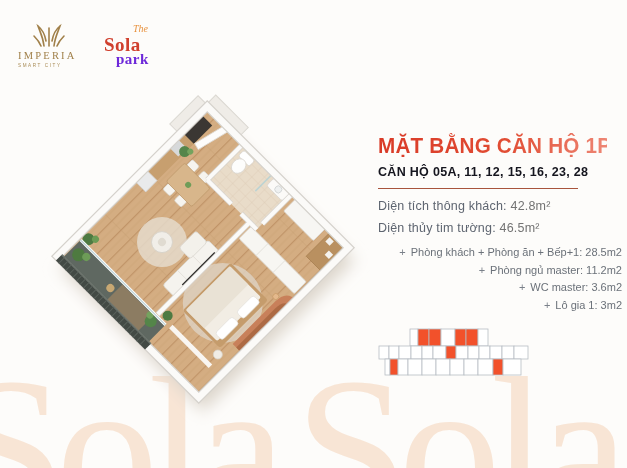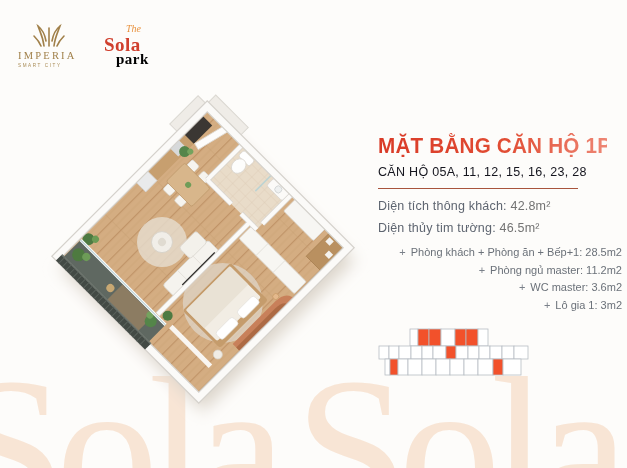--- a/index.html
+++ b/index.html
@@ -16,33 +16,33 @@
     color:#f8e5d5;white-space:nowrap;user-select:none;
   }
   .bg-watermark span{margin-right:18px;}
   
   .logos{position:absolute;left:18px;top:22px;z-index:2;display:flex;align-items:flex-start;gap:24px;}
   .imperia{width:62px;text-align:left;color:#a1804a;}
   .imperia .glyph{display:block;margin:0 auto 2px;}
   .imperia .name{font-family:"Liberation Serif",serif;font-size:10.5px;letter-spacing:2.2px;color:#a1804a;}
   .imperia .sub{font-size:4.6px;letter-spacing:1.6px;color:#a98c56;margin-top:2px;}
   .sola-logo{font-family:"Liberation Serif",serif;line-height:1;margin-top:2px;}
-  .sola-logo .the{display:block;font-style:italic;font-size:10px;color:#e8923f;margin-left:22px;}
+  .sola-logo .the{display:block;font-style:italic;font-size:10px;color:#e8923f;margin-left:29px;}
   .sola-logo .sola{display:block;font-size:19px;font-weight:bold;color:#d0402e;letter-spacing:.5px;margin-top:1px;}
-  .sola-logo .park{display:block;font-size:15px;font-weight:bold;color:#000000;margin-left:12px;margin-top:-2px;letter-spacing:.5px;}
+  .sola-logo .park{display:block;font-size:15px;font-weight:bold;color:#6d28d9;margin-left:12px;margin-top:-2px;letter-spacing:.5px;}
   
   .panel{position:absolute;left:378px;top:133px;width:244px;z-index:2;}
   .panel .title{
     margin:0;font-size:22px;font-weight:bold;line-height:26px;letter-spacing:.2px;
     transform:scaleX(.94);transform-origin:left center;white-space:nowrap;
     color:#dc4530;
     background:linear-gradient(90deg,#d93a27 0%,#e14c33 55%,#ee8674 100%);
     -webkit-background-clip:text;background-clip:text;-webkit-text-fill-color:transparent;
   }
-  .panel .subtitle{margin:6px 0 0;font-size:12.5px;font-weight:normal;letter-spacing:.3px;color:#15151e;}
+  .panel .subtitle{margin:6px 0 0;font-size:12.5px;font-weight:bold;letter-spacing:.3px;color:#15151e;}
   .panel .divider{width:200px;height:0;border-top:1.5px solid #a8543c;margin:9px 0 10px;}
   .area-line{font-size:12.5px;color:#5e6570;margin:0 0 8px;letter-spacing:.2px;}
   .area-line .val{color:#737373;}
   .rooms{list-style:none;margin:9px 0 0;padding:0;font-size:11px;color:#6b7179;text-align:right;}
   .rooms li{line-height:17.5px;}
   .rooms .plus{margin-right:5px;color:#7a8089;}
   .keyplan{display:block;margin-top:12px;}
   
   .plan-wrap{position:absolute;left:36px;top:80px;width:334px;height:346px;z-index:1;}
 </style>

